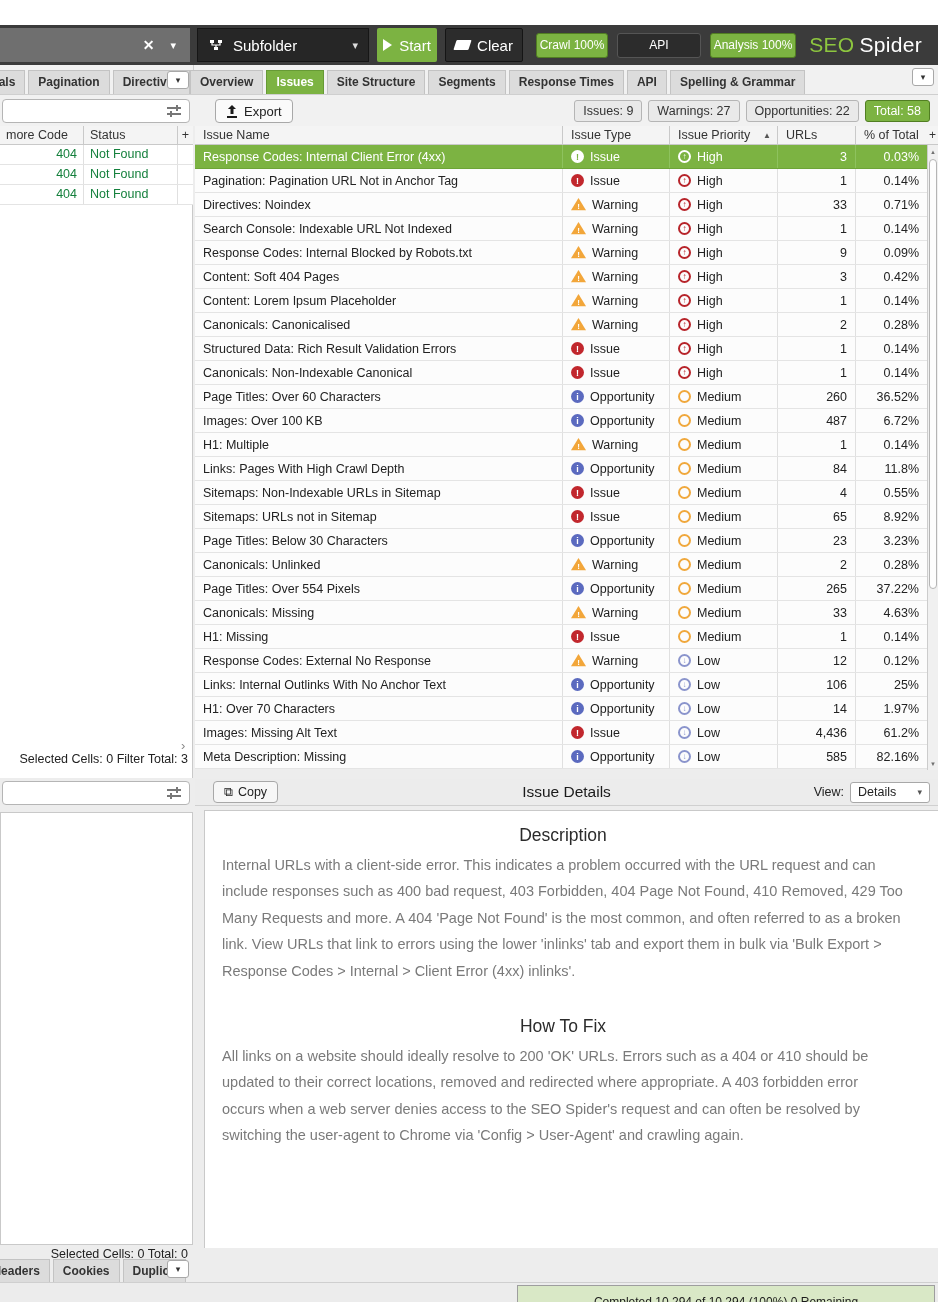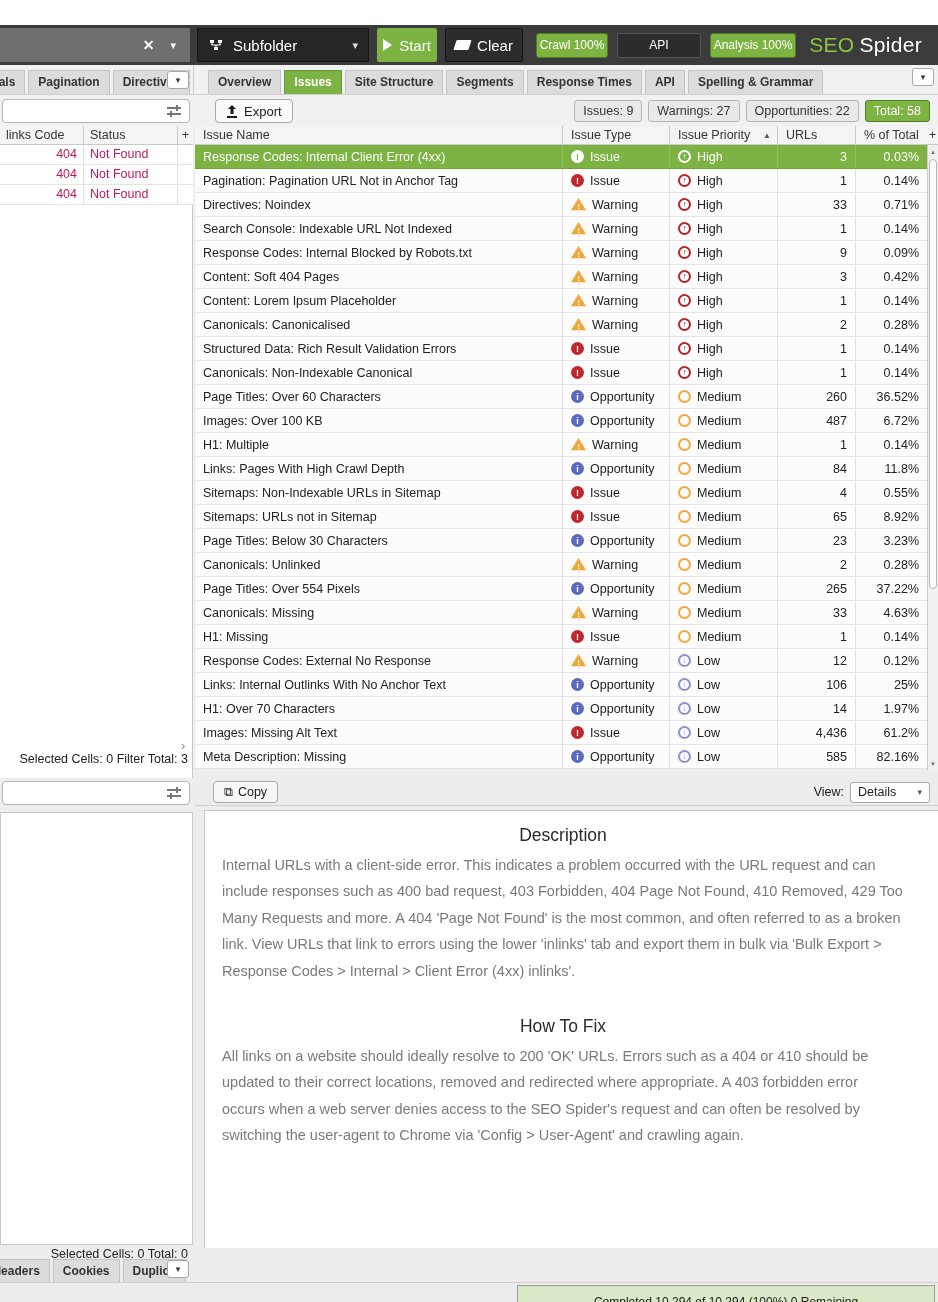--- a/index.html
+++ b/index.html
@@ -28,21 +28,21 @@
   #api-pill{width:84px;background:#2c2c2c;border:1px solid #555;}
   #analysis-pill{width:86px;background:var(--accent);border:1px solid #517e22;}
   #logo{margin-left:auto;margin-right:16px;font-size:21px;letter-spacing:.3px;}
   #logo .g{color:#8dc63f;} #logo .w{color:#fff;margin-left:5px;}
   .eraser{width:15px;height:10px;background:#fff;transform:skewX(-18deg);border-radius:1px;}
   .play{width:0;height:0;border-left:9px solid #fff;border-top:6px solid transparent;border-bottom:6px solid transparent;}
 
   
   #tabstrip{left:0;top:65px;width:938px;height:30px;background:#f1f1f1;border-bottom:1px solid #cfcfcf;}
   .tabrow{position:absolute;bottom:0;display:flex;align-items:flex-end;}
-  #left-tabs{left:-18px;} #main-tabs{left:208px;}
+  #left-tabs{left:-18px;} #main-tabs{left:190px;}
   .tab{background:#dcdcdc;border:1px solid #c3c3c3;border-bottom:none;padding:4px 9px 5px;margin-right:3px;font-size:12px;font-weight:bold;color:#333;white-space:nowrap;}
   .tab.sel{background:var(--accent);border-color:var(--accent-dk);color:#fff;}
   .mini-drop{width:22px;height:18px;background:#fff;border:1px solid #a8a8a8;border-radius:3px;display:flex;align-items:center;justify-content:center;font-size:9px;color:#333;}
   #left-tabs-drop{left:167px;bottom:5px;} #main-tabs-drop{left:912px;bottom:8px;}
   #tabstrip-div{left:193px;top:0;width:1px;height:30px;background:#cfcfcf;}
 
   
   #toolbar{left:0;top:95px;width:938px;height:31px;background:#f1f1f1;}
   .filter-input{background:#fff;border:1px solid #b5b5b5;border-radius:4px;width:188px;height:24px;display:flex;align-items:center;justify-content:flex-end;padding-right:8px;}
   #filter-top{left:2px;top:99px;}
@@ -57,21 +57,21 @@
   .badge.green{background:var(--accent);border-color:#517e22;color:#fff;}
 
   
   #content-bg{left:0;top:126px;width:938px;height:1156px;background:#ededed;}
 
   
   #left-panel{left:0;top:126px;width:193px;height:652px;background:#fff;border-right:1px solid var(--line);}
   #left-header{left:0;top:126px;width:193px;height:19px;display:flex;background:var(--hdr-bg);border-bottom:1px solid var(--line);font-size:12.5px;color:#333;}
   #left-header .hc{display:flex;align-items:center;padding-left:6px;border-right:1px solid var(--line);height:100%;}
   #lh-code{width:84px;} #lh-status{width:94px;} #lh-plus{width:15px;justify-content:center;padding-left:0!important;border-right:none!important;}
-  .lrow{display:flex;height:20px;border-bottom:1px solid var(--rowline);font-size:12.5px;color:#be185d;background:#fff;}
+  .lrow{display:flex;height:20px;border-bottom:1px solid var(--rowline);font-size:12.5px;color:#15803d;background:#fff;}
   .lrow .cc{width:84px;text-align:right;padding:2px 6px 0 0;border-right:1px solid #e0e0e0;}
   .lrow .cs{width:94px;padding:2px 0 0 6px;border-right:1px solid #e0e0e0;}
   #left-rows{left:0;top:145px;width:193px;}
   #left-chev{left:181px;top:738px;font-size:13px;color:#888;}
   #left-footer{left:0;top:752px;width:188px;text-align:right;font-size:12.5px;color:#222;}
 
   
   #main-header{left:195px;top:126px;width:732px;height:19px;display:flex;background:var(--hdr-bg);border-bottom:1px solid var(--line);font-size:12.5px;color:#333;}
   #main-header .hc{display:flex;align-items:center;padding-left:8px;border-right:1px solid var(--line);height:100%;}
   #mh-name{width:368px;} #mh-type{width:107px;} #mh-pri{width:108px;justify-content:space-between;padding-right:6px;}
@@ -207,21 +207,21 @@
     <div class="badge">Issues: 9</div>
     <div class="badge">Warnings: 27</div>
     <div class="badge">Opportunities: 22</div>
     <div class="badge green">Total: 58</div>
   </div>
 
 <div id="content-bg" class="abs"></div>
 
 <div id="left-panel" class="abs"></div>
 <div id="left-header" class="abs">
-  <div class="hc" id="lh-code">links Code</div>
+  <div class="hc" id="lh-code">more Code</div>
   <div class="hc" id="lh-status">Status</div>
   <div class="hc" id="lh-plus">+</div>
 </div>
 <div id="left-rows" class="abs">
   <div class="lrow">
     <div class="cc">404</div>
     <div class="cs">Not Found</div>
   </div>
 
   <div class="lrow">
@@ -617,20 +617,21 @@
   <div class="sbtn" style="top:0;">▲</div>
   <div id="vthumb"></div>
   <div class="sbtn" style="bottom:0;">▼</div>
 </div>
 
 <div id="details-bar" class="abs">
   <div id="copy-btn">
     <span>⧉</span>
     <span>Copy</span>
   </div>
+  <div id="details-title">Issue Details</div>
   <div id="view-group">
     <span>View:</span>
     <div id="view-select">
       <span>Details</span>
       <span style="font-size:9px;color:#555;">▾</span>
     </div>
   </div>
 </div>
 <div id="filter-bottom" class="filter-input abs">
     <span class="sliders"></span>

